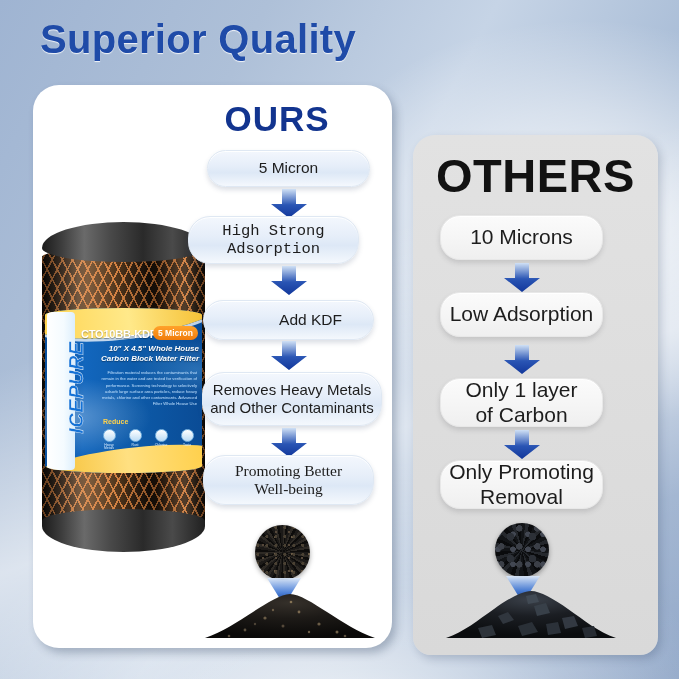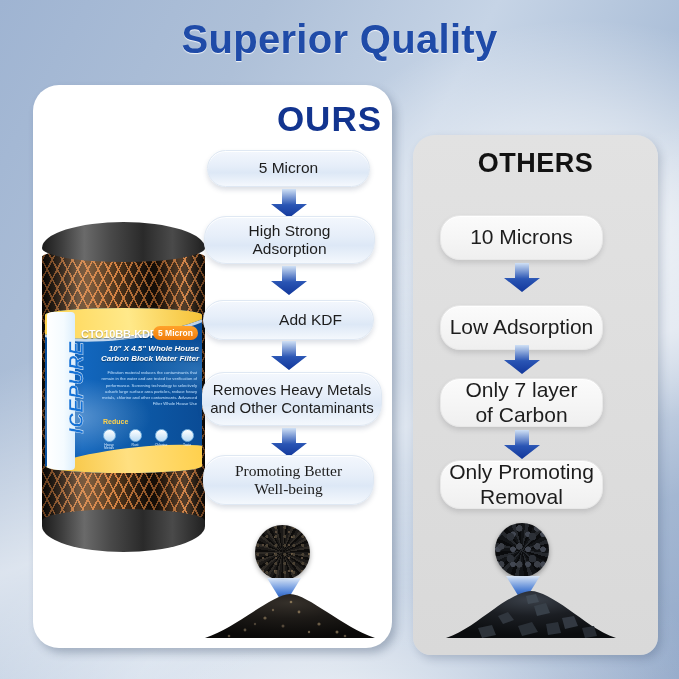--- a/index.html
+++ b/index.html
@@ -17,49 +17,49 @@
       radial-gradient(ellipse 520px 380px at 50% 108%, rgba(255,255,255,.80) 0%, rgba(255,255,255,.25) 45%, rgba(255,255,255,0) 72%),
       linear-gradient(118deg,#9fb4d2 0%,#aec0d8 26%,#c6d4e6 48%,#a8bcd6 70%,#93a9c9 100%);
   }
   #bg-sheen{
     position:absolute;inset:0;
     background:linear-gradient(160deg, rgba(255,255,255,0) 40%, rgba(255,255,255,.55) 62%, rgba(255,255,255,.10) 80%, rgba(255,255,255,0) 100%);
   }
   
   #title{
     position:absolute;left:0;right:0;top:17px;
-    text-align:center;
     font-size:40px;font-weight:bold;
     color:#1f4ba8;
     letter-spacing:.3px;
     text-shadow:0 1px 1px rgba(255,255,255,.85);
+    padding-left:40px;
   }
   
   .panel{position:absolute;}
   #panel-ours{
     left:33px;top:85px;width:359px;height:563px;
     background:#ffffff;
     border-radius:26px;
     box-shadow:4px 5px 9px rgba(40,60,90,.30);
   }
   #panel-others{
     left:413px;top:135px;width:245px;height:520px;
     background:linear-gradient(180deg,#e2e2e2 0%,#dedede 45%,#d9d9d9 100%);
     border-radius:22px 22px 18px 18px;
     box-shadow:3px 4px 8px rgba(40,60,90,.22);
   }
   
   #heading-ours{
     position:absolute;left:172px;top:99px;width:210px;
-    text-align:right;font-size:35px;font-weight:bold;color:#12348f;
+    text-align:center;font-size:35px;font-weight:bold;color:#12348f;
     letter-spacing:1px;
   }
   #heading-others{
     position:absolute;left:428px;top:148px;width:215px;
-    text-align:center;font-size:27px;font-weight:bold;color:#121212;
+    text-align:center;font-size:47px;font-weight:bold;color:#121212;
     letter-spacing:.5px;
   }
   
   .flowbox{
     position:absolute;
     display:flex;align-items:center;justify-content:center;
     text-align:center;
     box-sizing:border-box;
     line-height:1.18;
   }
@@ -291,21 +291,21 @@
         <linearGradient id="ag1" x1="0" y1="0" x2="0" y2="1">
       <stop offset="0%" stop-color="#cfe0f5"></stop>
           <stop offset="55%" stop-color="#2a55b4"></stop>
           <stop offset="100%" stop-color="#12379b"></stop>
     </linearGradient>
       </defs>
     <polygon points="12,0 26,0 26,15 37,15 19,29 1,15 12,15" fill="url(#ag1)"></polygon>
   </svg>
 </div>
 
-<div class="flowbox ours" style="left:204px;top:216px;width:171px;height:48px;white-space:pre-line;">High Strong
+<div class="flowbox ours" style="left:188px;top:216px;width:171px;height:48px;white-space:pre-line;font-family:Liberation Mono, monospace;">High Strong
 Adsorption</div>
 
 <div class="arrow" style="left:270px;top:266px;">
   <svg width="38" height="30" viewBox="0 0 38 30">
     <polygon points="12,0 26,0 26,15 37,15 19,29 1,15 12,15" fill="url(#ag1)"></polygon>
   </svg>
 </div>
 
 <div class="flowbox ours" style="left:203px;top:300px;width:171px;height:40px;padding-left:44px;">Add KDF</div>
 
@@ -328,29 +328,29 @@
 Well-being</div>
 
 <div class="flowbox others" style="left:440px;top:215px;width:163px;height:45px;">10 Microns</div>
 
 <div class="arrow" style="left:503px;top:263px;">
   <svg width="38" height="30" viewBox="0 0 38 30">
     <polygon points="12,0 26,0 26,15 37,15 19,29 1,15 12,15" fill="url(#ag1)"></polygon>
   </svg>
 </div>
 
-<div class="flowbox others" style="left:440px;top:305px;width:163px;height:45px;">Low Adsorption</div>
+<div class="flowbox others" style="left:440px;top:292px;width:163px;height:45px;">Low Adsorption</div>
 
 <div class="arrow" style="left:503px;top:345px;">
   <svg width="38" height="30" viewBox="0 0 38 30">
     <polygon points="12,0 26,0 26,15 37,15 19,29 1,15 12,15" fill="url(#ag1)"></polygon>
   </svg>
 </div>
 
-<div class="flowbox others" style="left:440px;top:378px;width:163px;height:49px;white-space:pre-line;">Only 7 layer
+<div class="flowbox others" style="left:440px;top:378px;width:163px;height:49px;white-space:pre-line;">Only 1 layer
 of Carbon</div>
 
 <div class="arrow" style="left:503px;top:430px;">
   <svg width="38" height="30" viewBox="0 0 38 30">
     <polygon points="12,0 26,0 26,15 37,15 19,29 1,15 12,15" fill="url(#ag1)"></polygon>
   </svg>
 </div>
 
 <div class="flowbox others" style="left:440px;top:460px;width:163px;height:49px;white-space:pre-line;">Only Promoting
 Removal</div>

